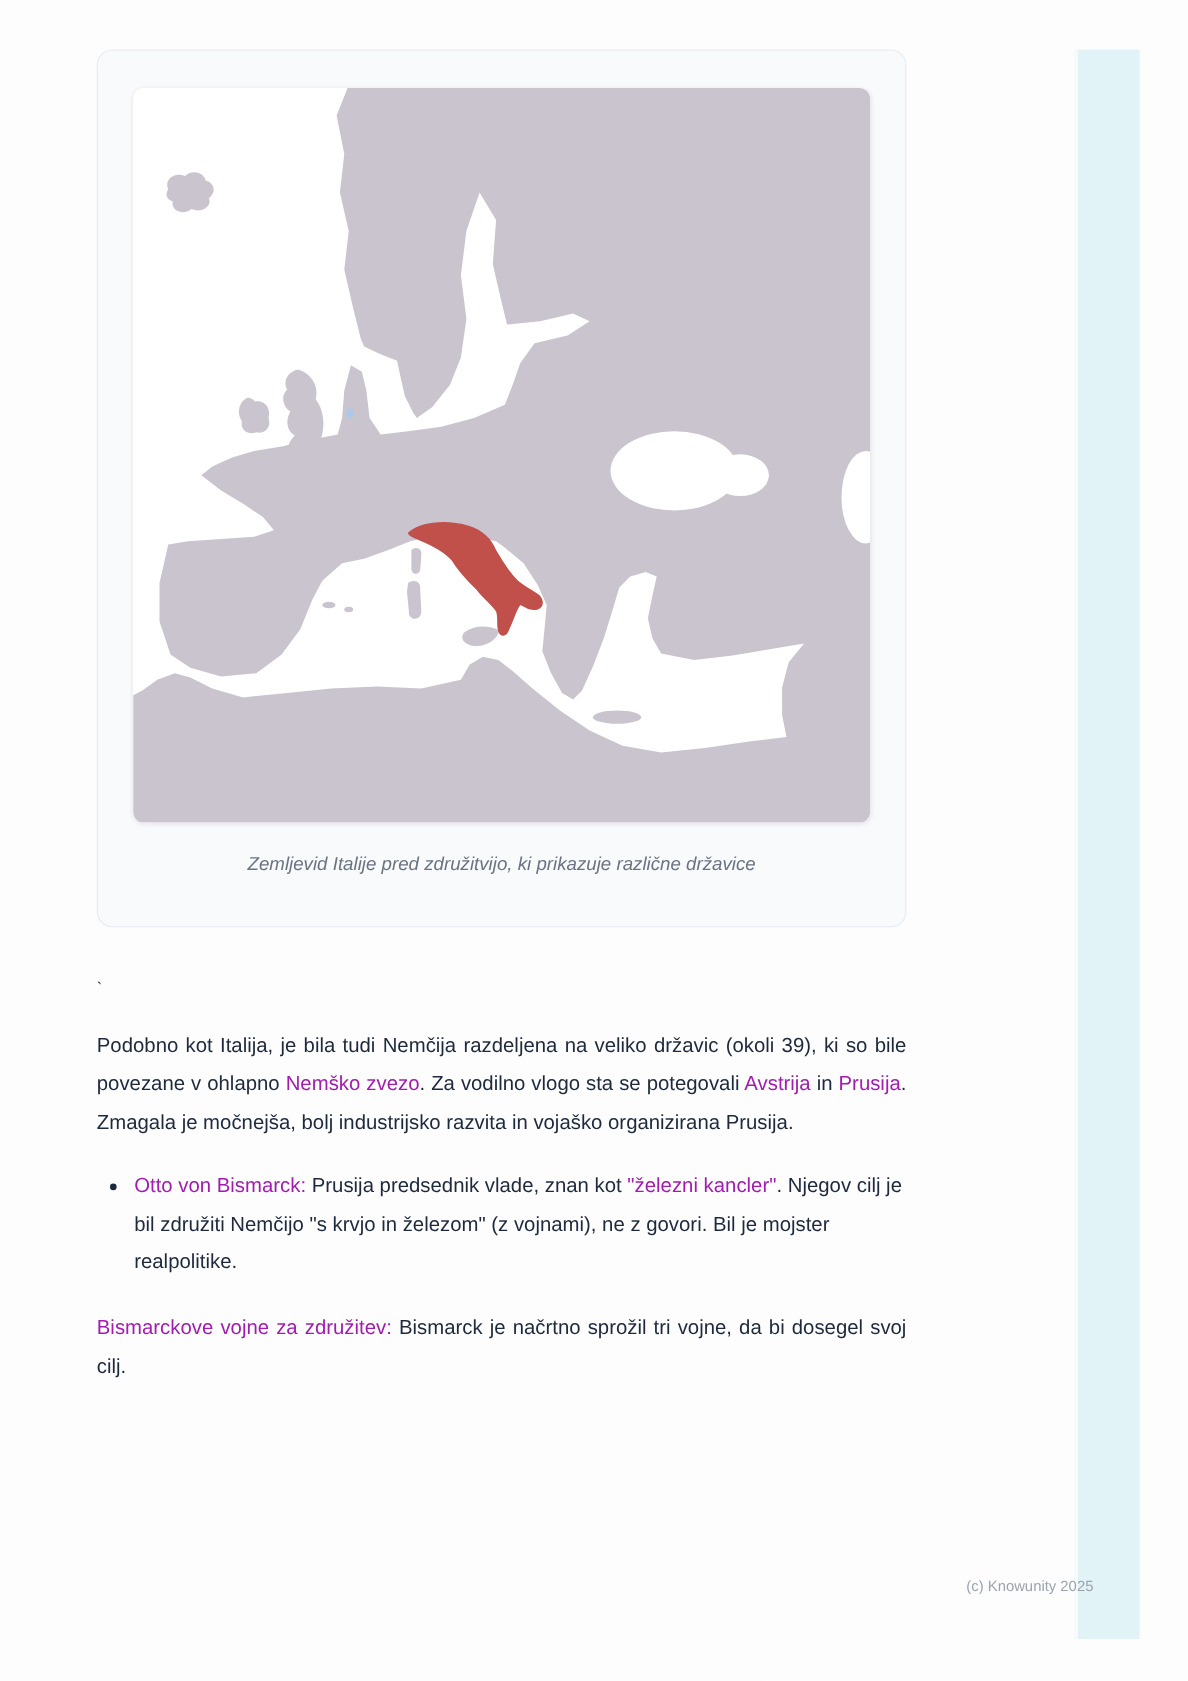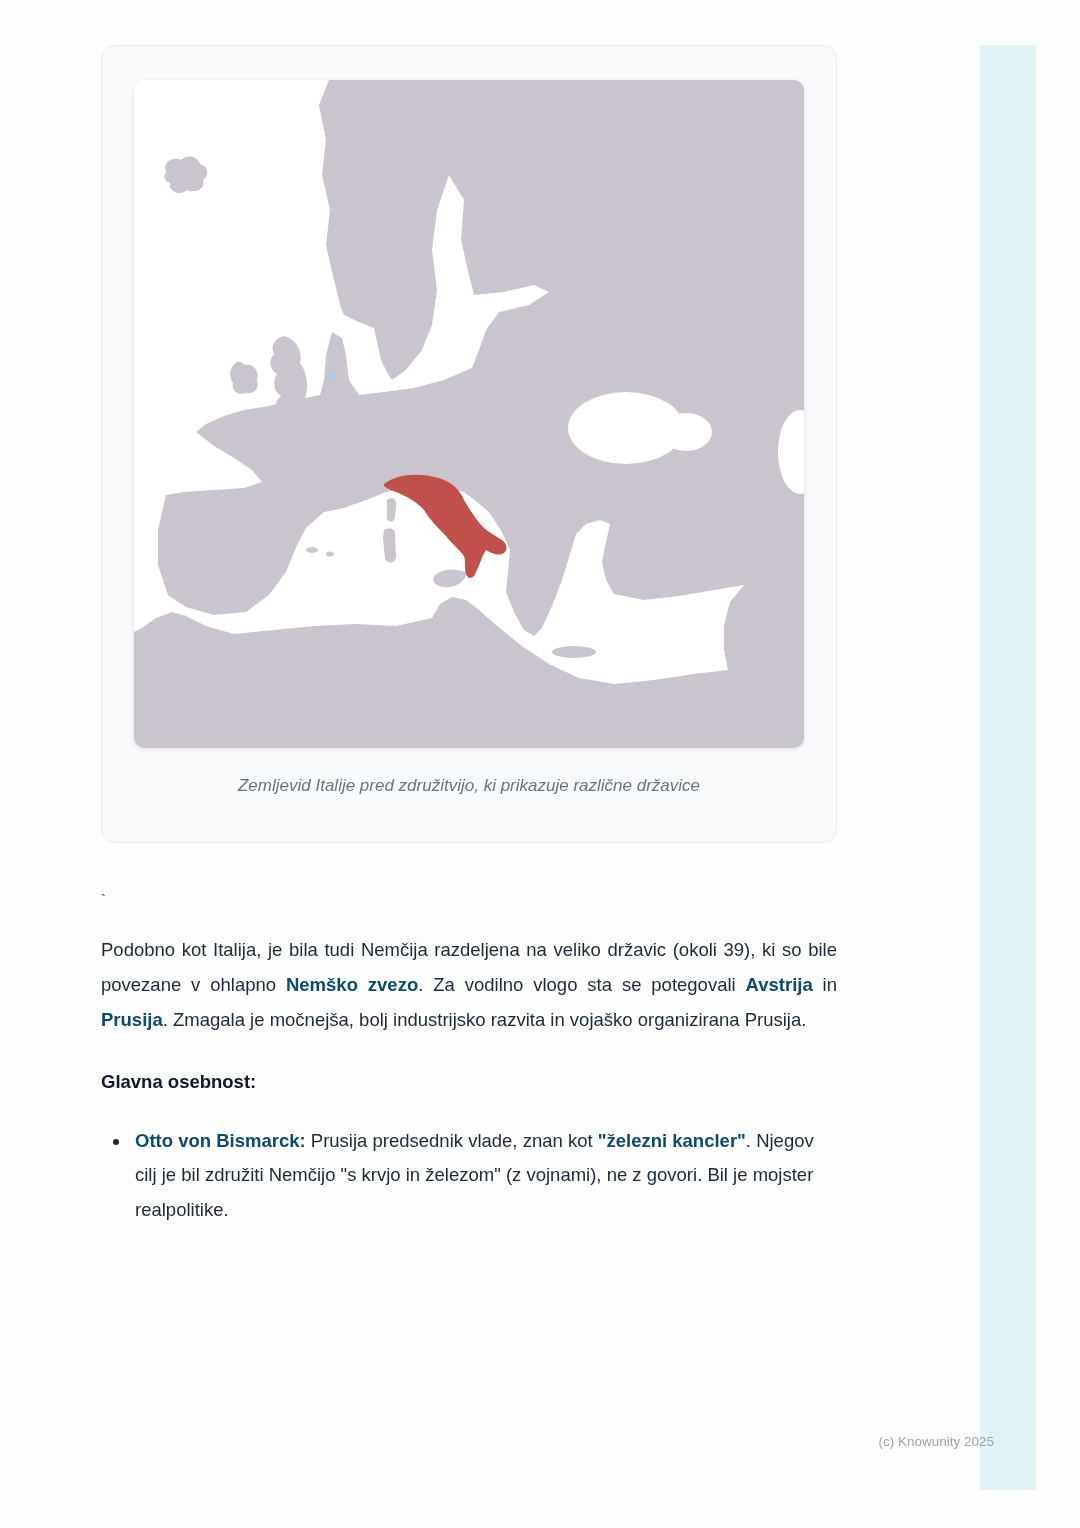--- a/index.html
+++ b/index.html
@@ -16,21 +16,21 @@
     position: absolute;
     top: 45px;
     left: 977px;
     width: 59px;
     height: 1445px;
     background: #e2f3f7;
     border-left: 3px solid #f6fbfc;
   }
   .content {
     position: absolute;
-    left: 101px;
+    left: 88px;
     top: 45px;
     width: 736px;
   }
   .map-card {
     background: #f8fafc;
     border: 1px solid #e3ecf3;
     border-radius: 14px;
     padding: 34px 32px 46px;
   }
   .map-frame {
@@ -60,21 +60,21 @@
     color: #29b9dd;
     letter-spacing: .2px;
   }
   .para {
     margin: 20px 0 0;
     font-size: 18.5px;
     line-height: 1.88;
     color: #1e293b;
   }
   .justify { text-align: justify; }
-  .para strong, .bullets strong { font-weight: 700; color:#0c4a6e; }
+  .para strong, .bullets strong { font-weight: 400; color:#a21caf; }
   .subhead { margin-top: 28px; font-weight: 700; color:#111827; }
   ul.bullets {
     margin: 24px 0 0;
     padding-left: 30px;
   }
   ul.bullets li {
     font-size: 18.5px;
     line-height: 1.85;
     color: #1e293b;
     padding-left: 4px;
@@ -173,24 +173,24 @@
         </svg>
       </div>
       <p class="map-caption">Zemljevid Italije pred združitvijo, ki prikazuje različne državice</p>
     </section>
 
     <div class="stray">`</div>
 
 
     <p class="para justify"><span>Podobno kot Italija, je bila tudi Nemčija razdeljena na veliko državic (okoli 39), ki so bile povezane v ohlapno </span><strong>Nemško zvezo</strong><span>. Za vodilno vlogo sta se potegovali </span><strong>Avstrija</strong><span> in </span><strong>Prusija</strong><span>. Zmagala je močnejša, bolj industrijsko razvita in vojaško organizirana Prusija.</span></p>
 
-    <p class="para subhead">Glavna osebnost:</p>
 
     <ul class="bullets">
       <li><strong>Otto von Bismarck:</strong><span> Prusija predsednik vlade, znan kot </span><strong>"železni kancler"</strong><span>. Njegov cilj je bil združiti Nemčijo "s krvjo in železom" (z vojnami), ne z govori. Bil je mojster realpolitike.</span></li>
     </ul>
 
+    <p class="para justify wars"><strong>Bismarckove vojne za združitev:</strong><span> Bismarck je načrtno sprožil tri vojne, da bi dosegel svoj cilj.</span></p>
 
   </div>
 
   <div class="footer">(c) Knowunity 2025</div>
 
 </div>
 
 </body></html>

